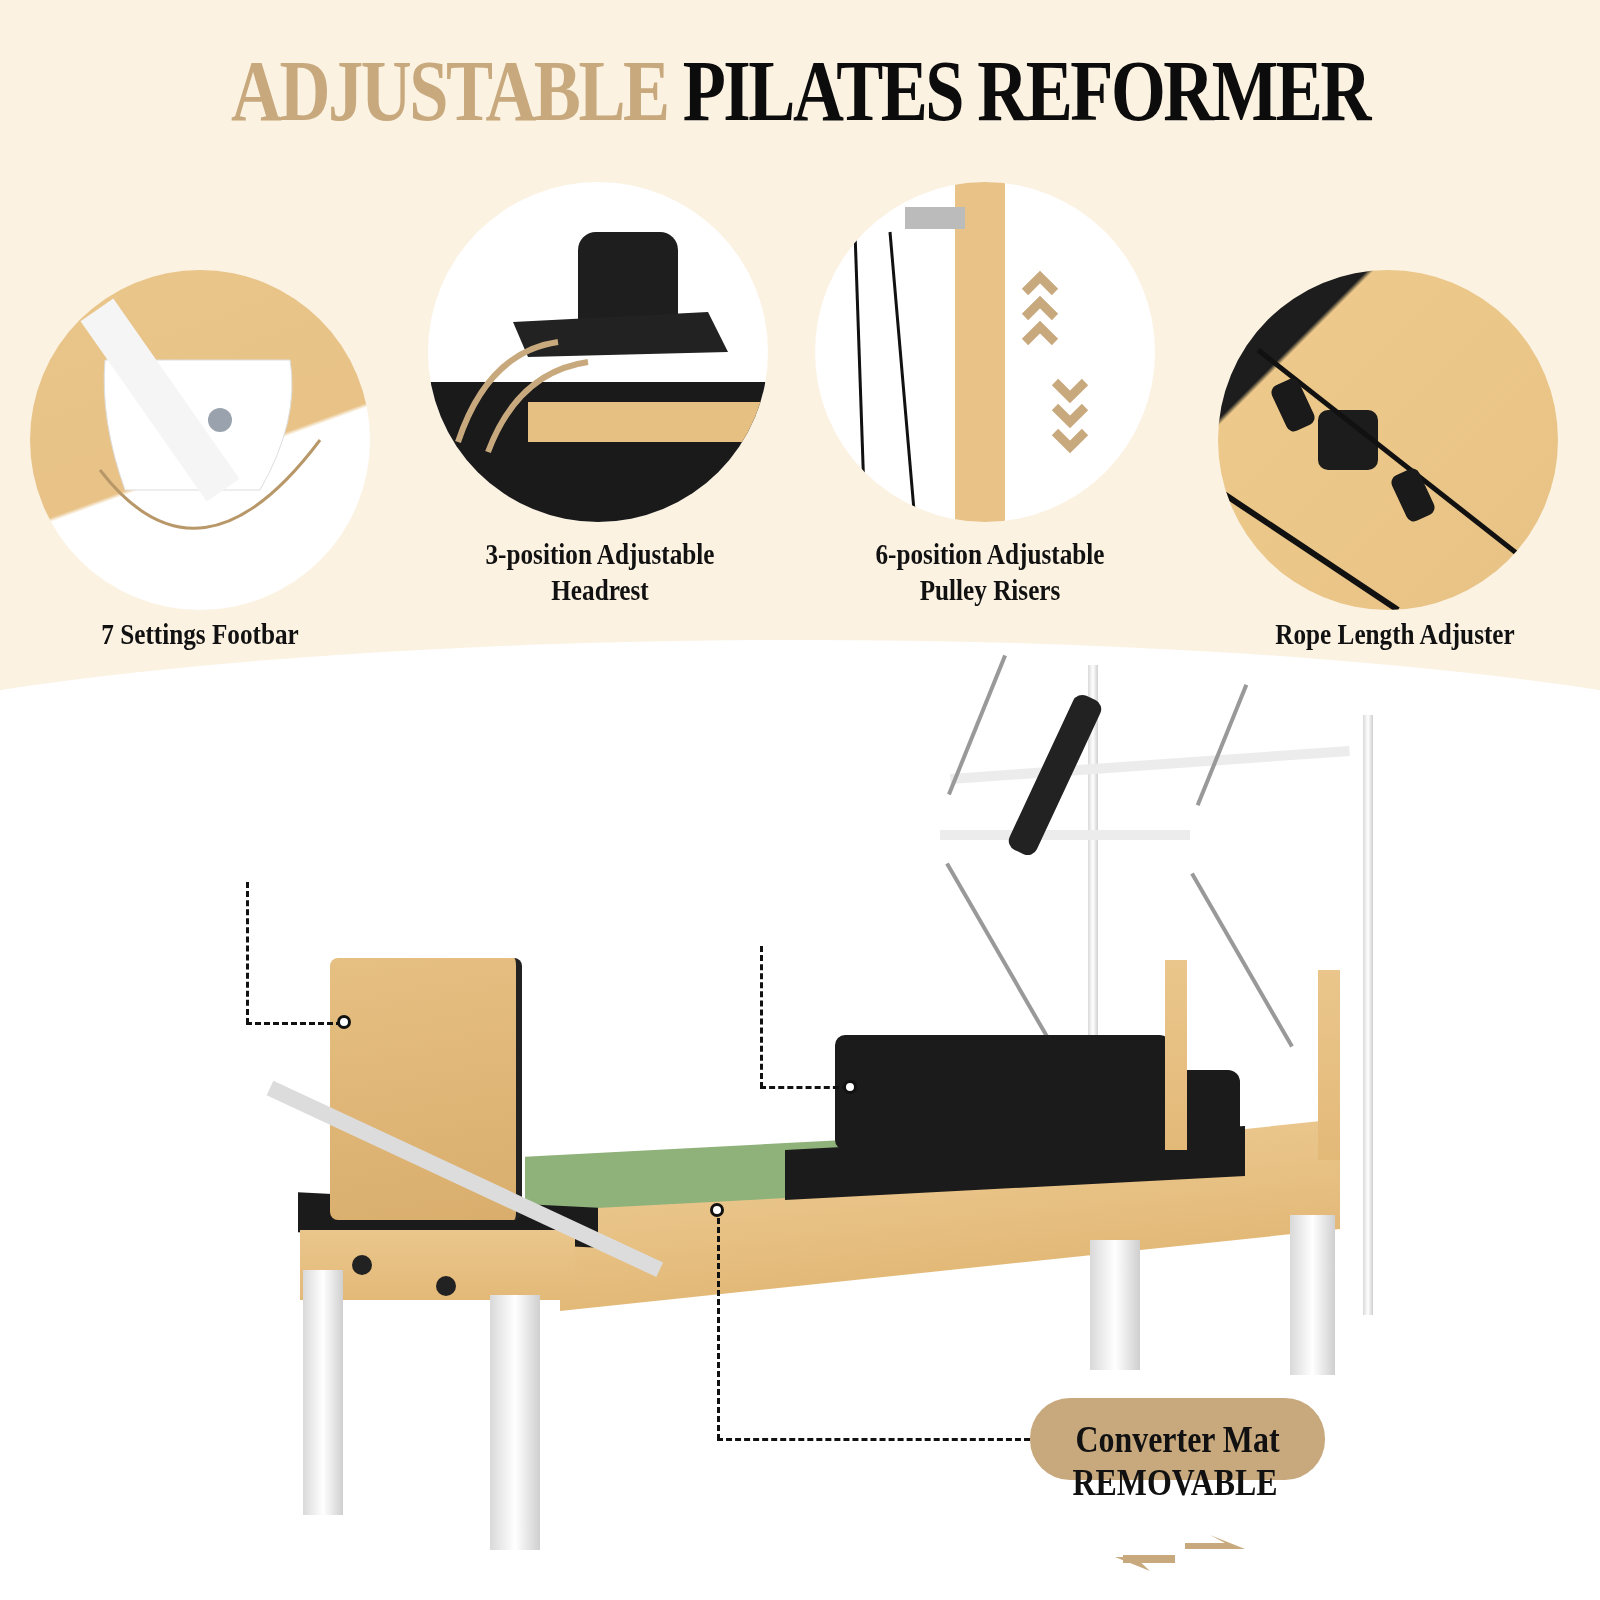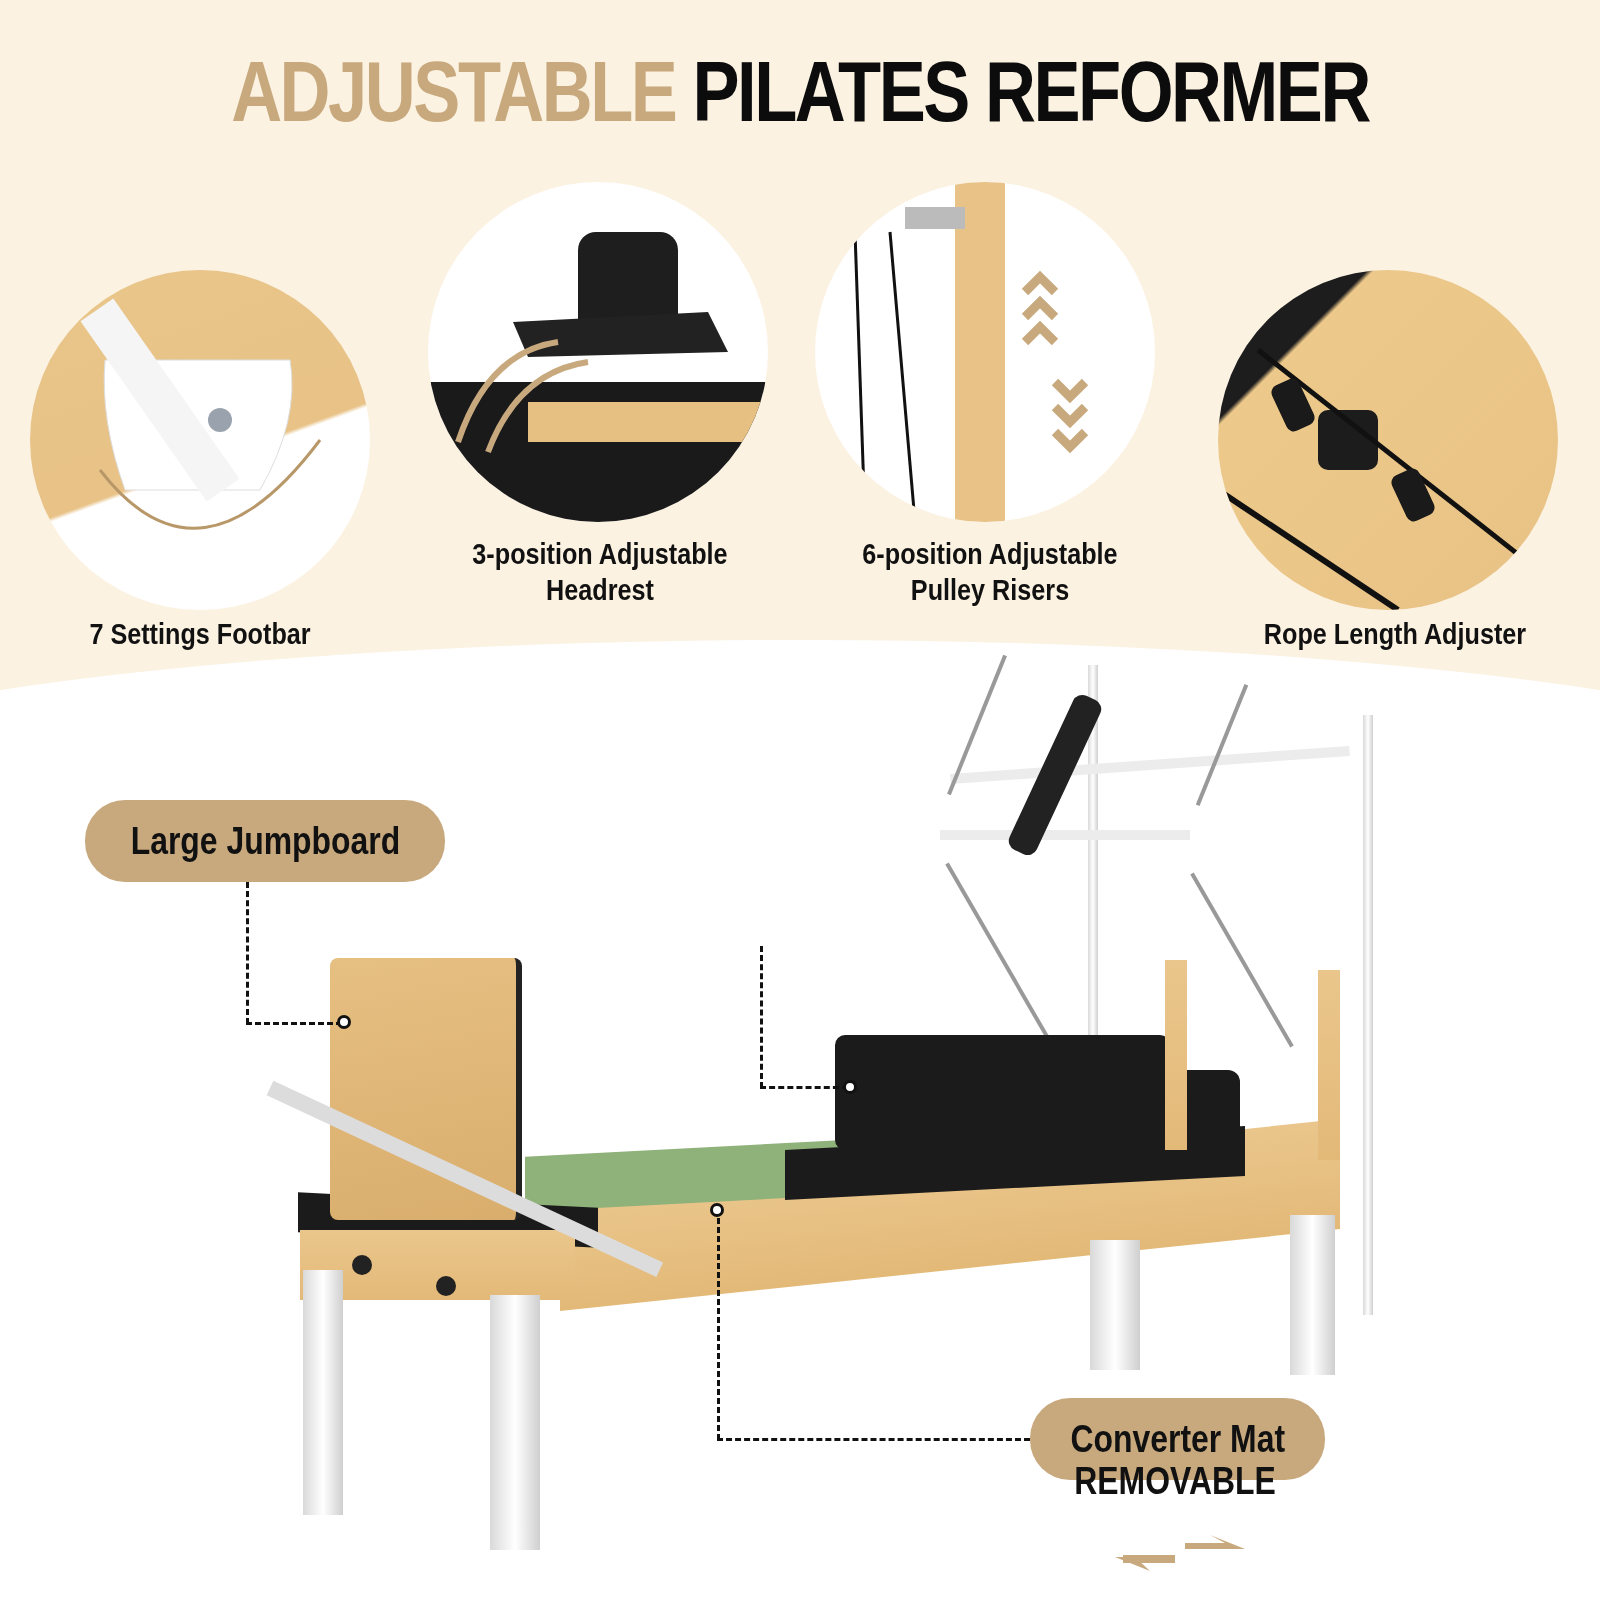--- a/index.html
+++ b/index.html
@@ -1,19 +1,19 @@
 <!DOCTYPE html>
 <html><head>
 <meta charset="utf-8">
 <style>
   * { box-sizing: border-box; margin: 0; padding: 0; }
   html, body { width: 1600px; height: 1600px; overflow: hidden; background: #fdf4e6; }
   body { position: relative; font-family: "Liberation Sans", "DejaVu Sans", sans-serif; }
 
-  .page { position: absolute; inset: 0; width: 1600px; height: 1600px; background: #fbf2e2; overflow: hidden; }
+  .page { position: absolute; inset: 0; width: 1600px; height: 1600px; background: #fbf2e2; overflow: hidden; font-family: Liberation Serif, serif; }
   .white-area { position: absolute; left: -300px; top: 640px; width: 2200px; height: 1400px; background: #ffffff; border-radius: 50% 50% 0 0 / 160px 160px 0 0; }
 
   .title { position: absolute; top: 48px; left: 0; width: 1600px; text-align: center; font-weight: 700; font-size: 86px; letter-spacing: -3px; transform: scaleX(0.82); transform-origin: center; line-height: 1; }
   .title .accent { color: #c8a97e; }
   .title .main { color: #0c0c0c; }
 
   .circle { position: absolute; border-radius: 50%; overflow: hidden; }
   .c1 { left: 30px; top: 270px; width: 340px; height: 340px; background: linear-gradient(160deg, #e9c68a 0%, #e8c287 55%, #ffffff 56%); }
   .c2 { left: 428px; top: 182px; width: 340px; height: 340px; background: #ffffff; }
   .c3 { left: 815px; top: 182px; width: 340px; height: 340px; background: #ffffff; }
@@ -125,23 +125,20 @@
     <div class="abs" style="left:436px; top:1276px; width:20px; height:20px; border-radius:50%; background:#222;"></div>
     <div class="abs" style="left:330px; top:958px; width:192px; height:262px; border-radius:8px; background:linear-gradient(170deg,#e6bf82,#d9ae6d); border-right:6px solid #222;"></div>
     <div class="abs" style="left:270px; top:1080px; width:430px; height:16px; background:#dcdcdc; transform:rotate(25deg); transform-origin:left center;"></div>
 
     <div class="abs metal" style="left:303px; top:1270px; width:40px; height:245px;"></div>
     <div class="abs metal" style="left:490px; top:1295px; width:50px; height:255px;"></div>
     <div class="abs metal" style="left:1090px; top:1240px; width:50px; height:130px;"></div>
     <div class="abs metal" style="left:1290px; top:1215px; width:45px; height:160px;"></div>
   </div>
 
-  <div class="pill" style="left:85px; top:800px; width:360px; height:82px;">
-    <span>Large Jumpboard</span>
-  </div>
   <div class="dash-v" style="left:246px; top:882px; height:142px;"></div>
   <div class="dash-h" style="left:246px; top:1022px; width:96px;"></div>
   <div class="dot" style="left:337px; top:1015px;"></div>
 
   <div class="dash-v" style="left:760px; top:946px; height:142px;"></div>
   <div class="dash-h" style="left:760px; top:1086px; width:88px;"></div>
   <div class="dot" style="left:843px; top:1080px;"></div>
 
   <div class="pill" style="left:1030px; top:1398px; width:295px; height:82px;">
     <span>Converter Mat</span>

